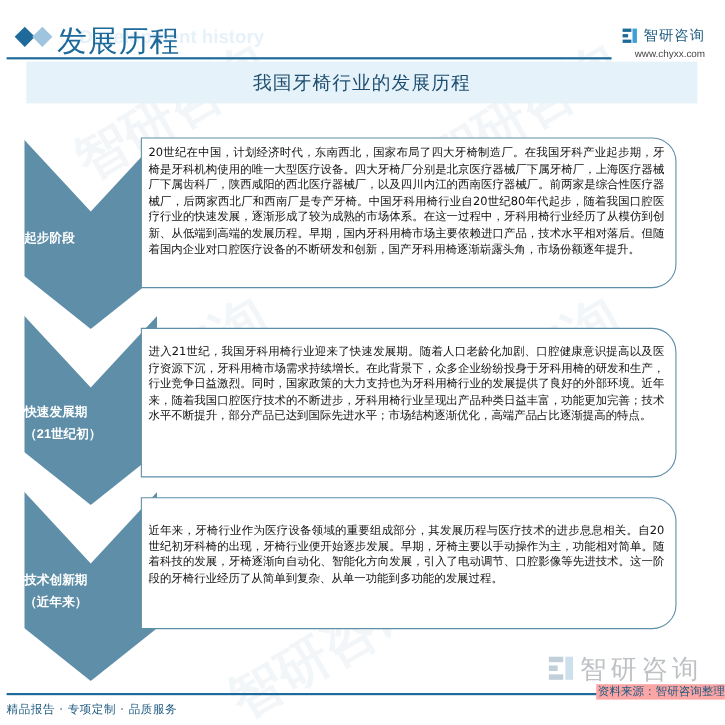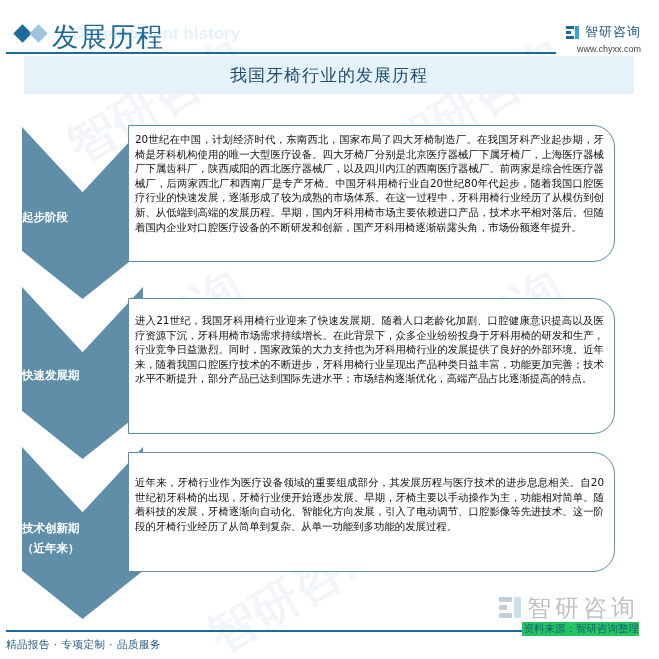--- a/index.html
+++ b/index.html
@@ -28,21 +28,21 @@
 
   .chevron { position: absolute; left: 22px; width: 121px; background: #5f8fa8;
     clip-path: polygon(0 0, 50% 38%, 100% 0, 100% 72%, 50% 100%, 0 72%); }
   .chev-label { position: absolute; left: 22px; width: 96px; text-align: left; color: #ffffff; font-family: Liberation Sans, sans-serif; font-weight: bold; font-size: 11.5px; line-height: 20px; }
 
   .card { position: absolute; left: 128px; width: 487px; background: #ffffff; border: 1.5px solid #5f8fa8; border-radius: 0 22px 22px 0; border-left-width: 1.5px; padding: 6px 10px 6px 6px; }
   .card-text { font-size: 10.4px; line-height: 14.6px; color: #111; text-align: justify; }
 
   .footer-line { position: absolute; left: 6px; top: 630px; width: 560px; height: 1.5px; background: #1e6a9a; }
   .footer-left { position: absolute; left: 6px; top: 638px; font-size: 10.5px; color: #1e5a80; letter-spacing: 0.5px; }
-  .footer-src { position: absolute; right: 20px; top: 622px; font-size: 10.5px; color: #1e5a80; background: #22c55e; padding-left: 2px; }
+  .footer-src { position: absolute; right: 0; top: 622px; font-size: 10.5px; color: #1e5a80; background: #fca5a5; padding-left: 2px; }
   .footer-brand { position: absolute; right: 20px; top: 592px; display: flex; align-items: center; opacity: 0.55; }
   .footer-brand .logo { width: 22px; height: 22px; position: relative; margin-right: 6px; }
   .footer-brand .logo i { position: absolute; background: #8fa9be; }
   .footer-brand .name { font-size: 24px; color: #8a8f94; letter-spacing: 4px; }
 </style>
 </head>
 <body>
 
 <div class="watermark" style="left:60px;top:70px;">智研咨询</div>
 <div class="watermark" style="left:380px;top:70px;">智研咨询</div>
@@ -76,20 +76,21 @@
 <div class="chev-label" style="top:207px;">
   <div>起步阶段</div>
 </div>
 <div class="card" style="top:125px;height:137px;">
   <p class="card-text">20世纪在中国，计划经济时代，东南西北，国家布局了四大牙椅制造厂。在我国牙科产业起步期，牙椅是牙科机构使用的唯一大型医疗设备。四大牙椅厂分别是北京医疗器械厂下属牙椅厂，上海医疗器械厂下属齿科厂，陕西咸阳的西北医疗器械厂，以及四川内江的西南医疗器械厂。前两家是综合性医疗器械厂，后两家西北厂和西南厂是专产牙椅。中国牙科用椅行业自20世纪80年代起步，随着我国口腔医疗行业的快速发展，逐渐形成了较为成熟的市场体系。在这一过程中，牙科用椅行业经历了从模仿到创新、从低端到高端的发展历程。早期，国内牙科用椅市场主要依赖进口产品，技术水平相对落后。但随着国内企业对口腔医疗设备的不断研发和创新，国产牙科用椅逐渐崭露头角，市场份额逐年提升。</p>
 </div>
 
 <div class="chevron" style="top:287px;height:172px;"></div>
 <div class="chev-label" style="top:365px;">
   <div>快速发展期</div>
+  <div>（21世纪初）</div>
 </div>
 <div class="card" style="top:298px;height:136px;">
   <p class="card-text" style="padding-top:8px;">进入21世纪，我国牙科用椅行业迎来了快速发展期。随着人口老龄化加剧、口腔健康意识提高以及医疗资源下沉，牙科用椅市场需求持续增长。在此背景下，众多企业纷纷投身于牙科用椅的研发和生产，行业竞争日益激烈。同时，国家政策的大力支持也为牙科用椅行业的发展提供了良好的外部环境。近年来，随着我国口腔医疗技术的不断进步，牙科用椅行业呈现出产品种类日益丰富，功能更加完善；技术水平不断提升，部分产品已达到国际先进水平；市场结构逐渐优化，高端产品占比逐渐提高的特点。</p>
 </div>
 
 <div class="chevron" style="top:447px;height:172px;"></div>
 <div class="chev-label" style="top:518px;">
   <div>技术创新期</div>
   <div>（近年来）</div>
 </div>

